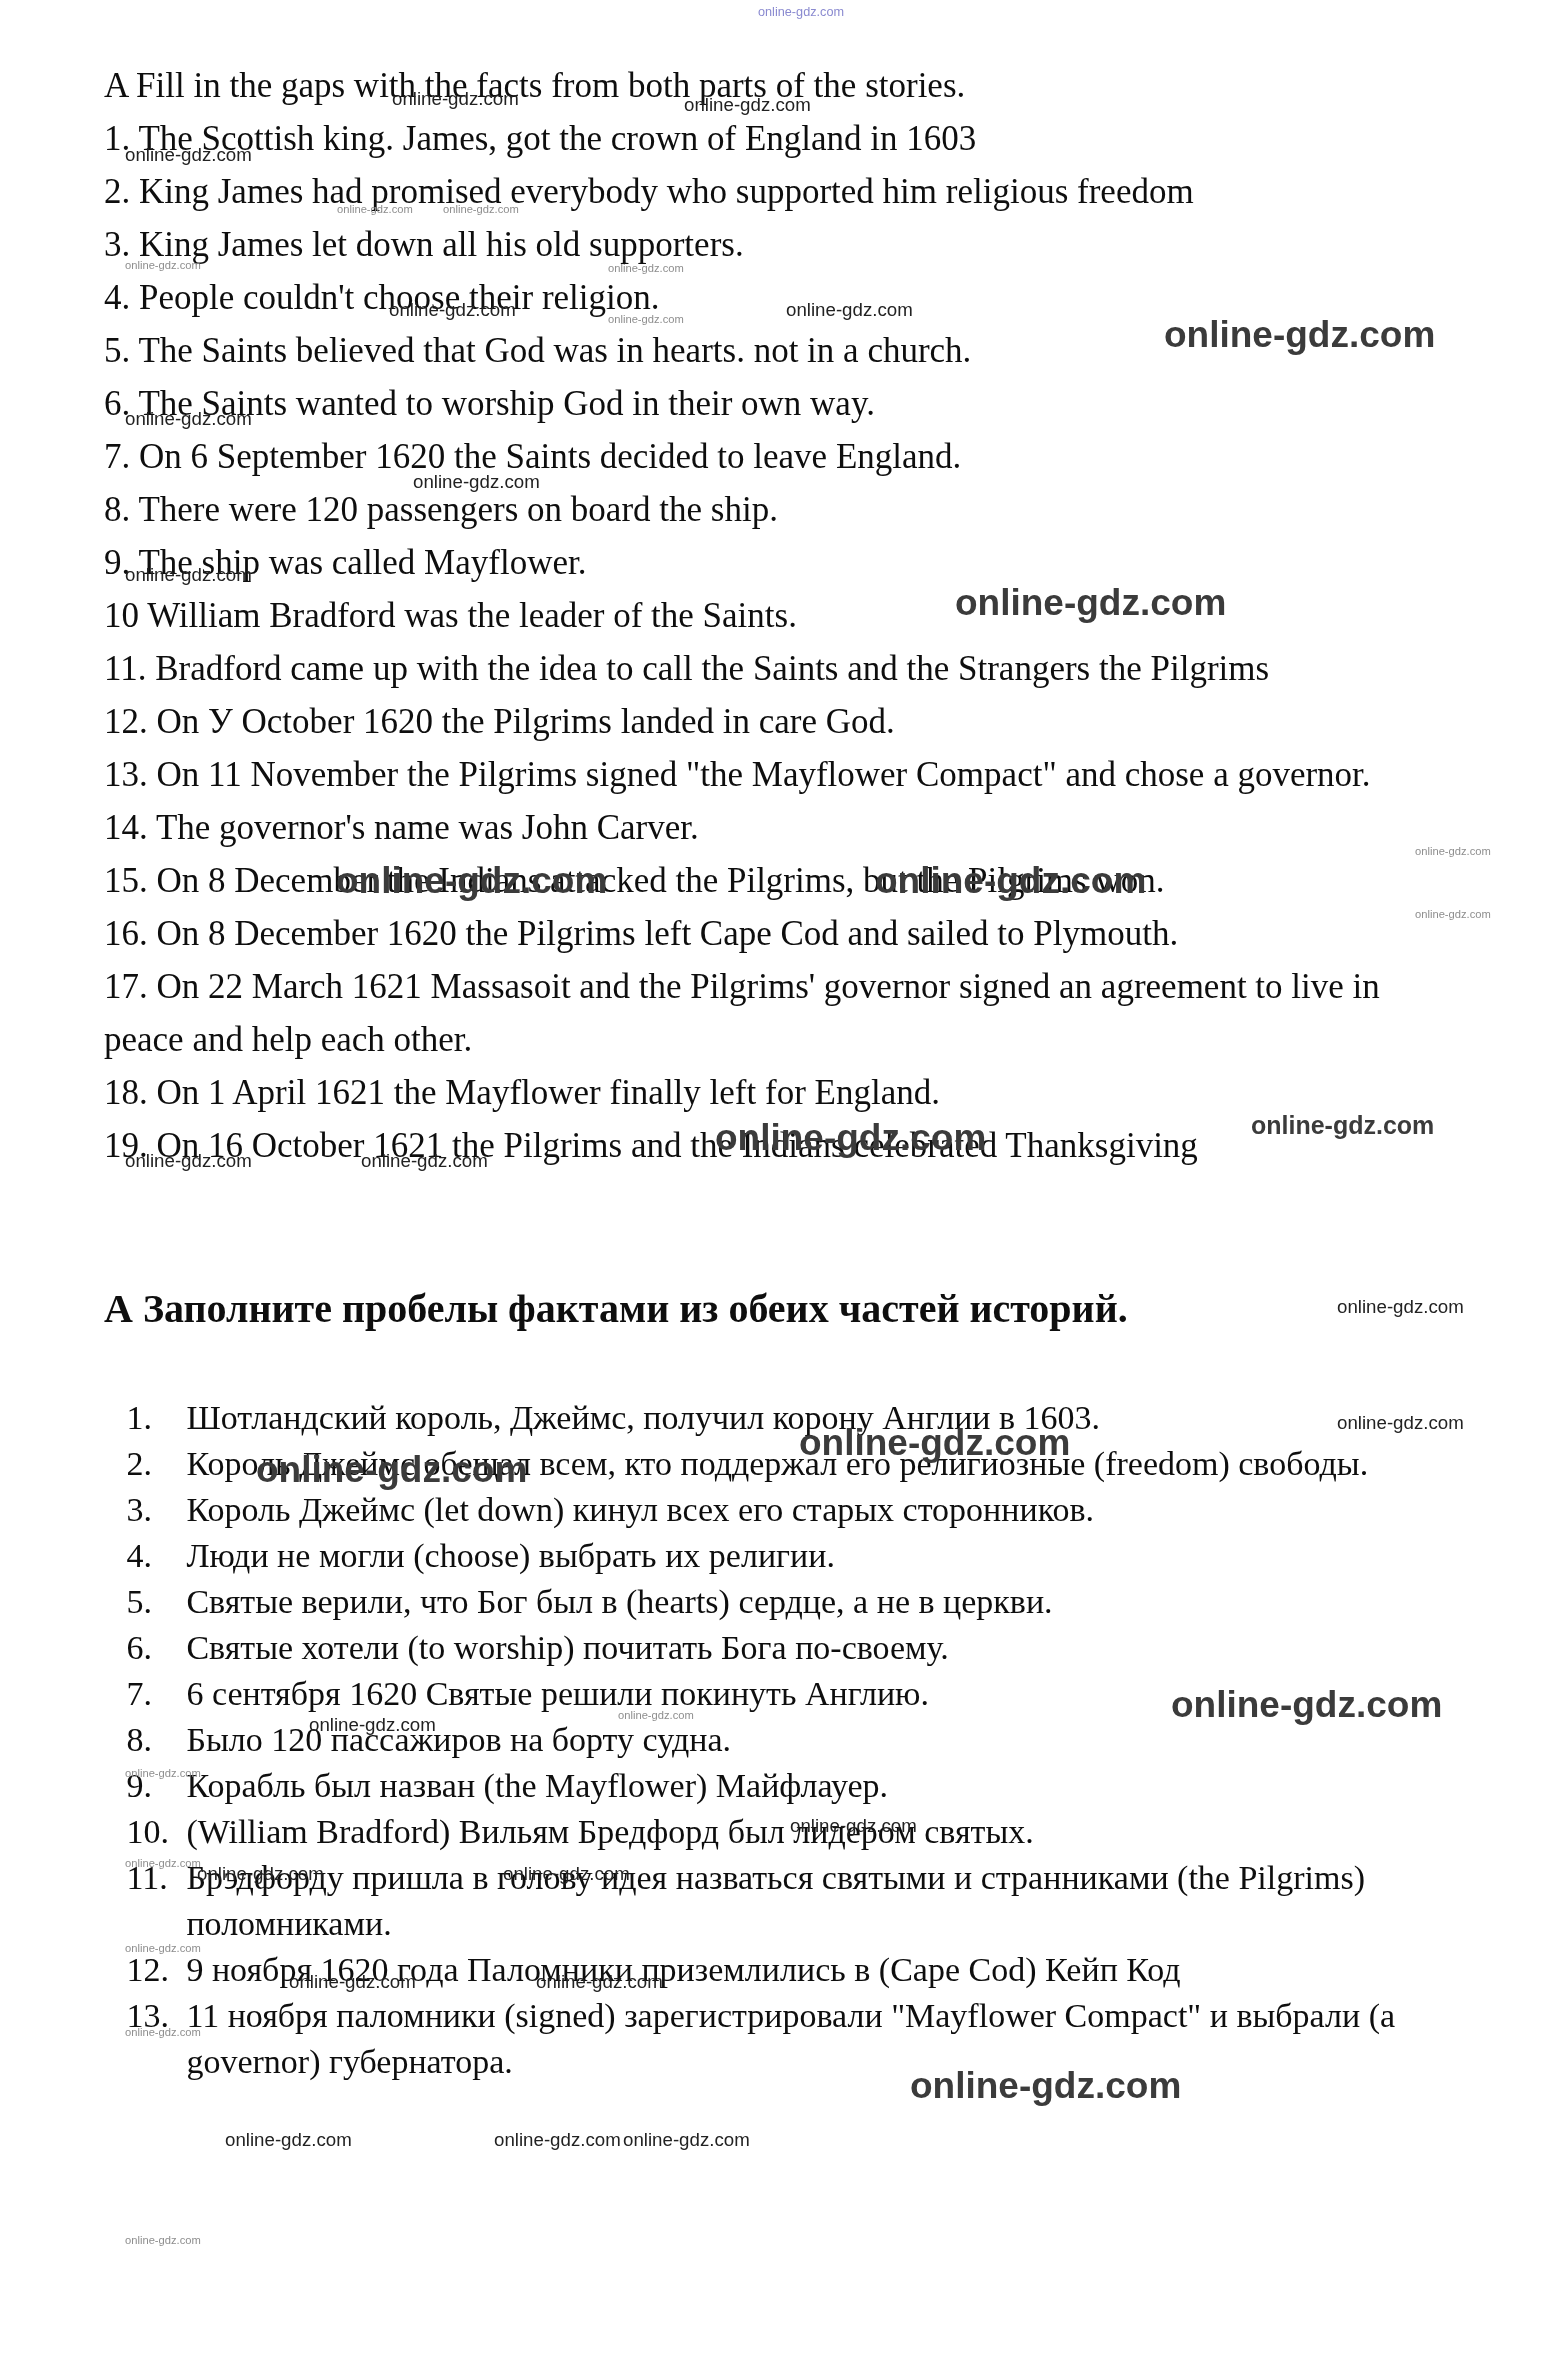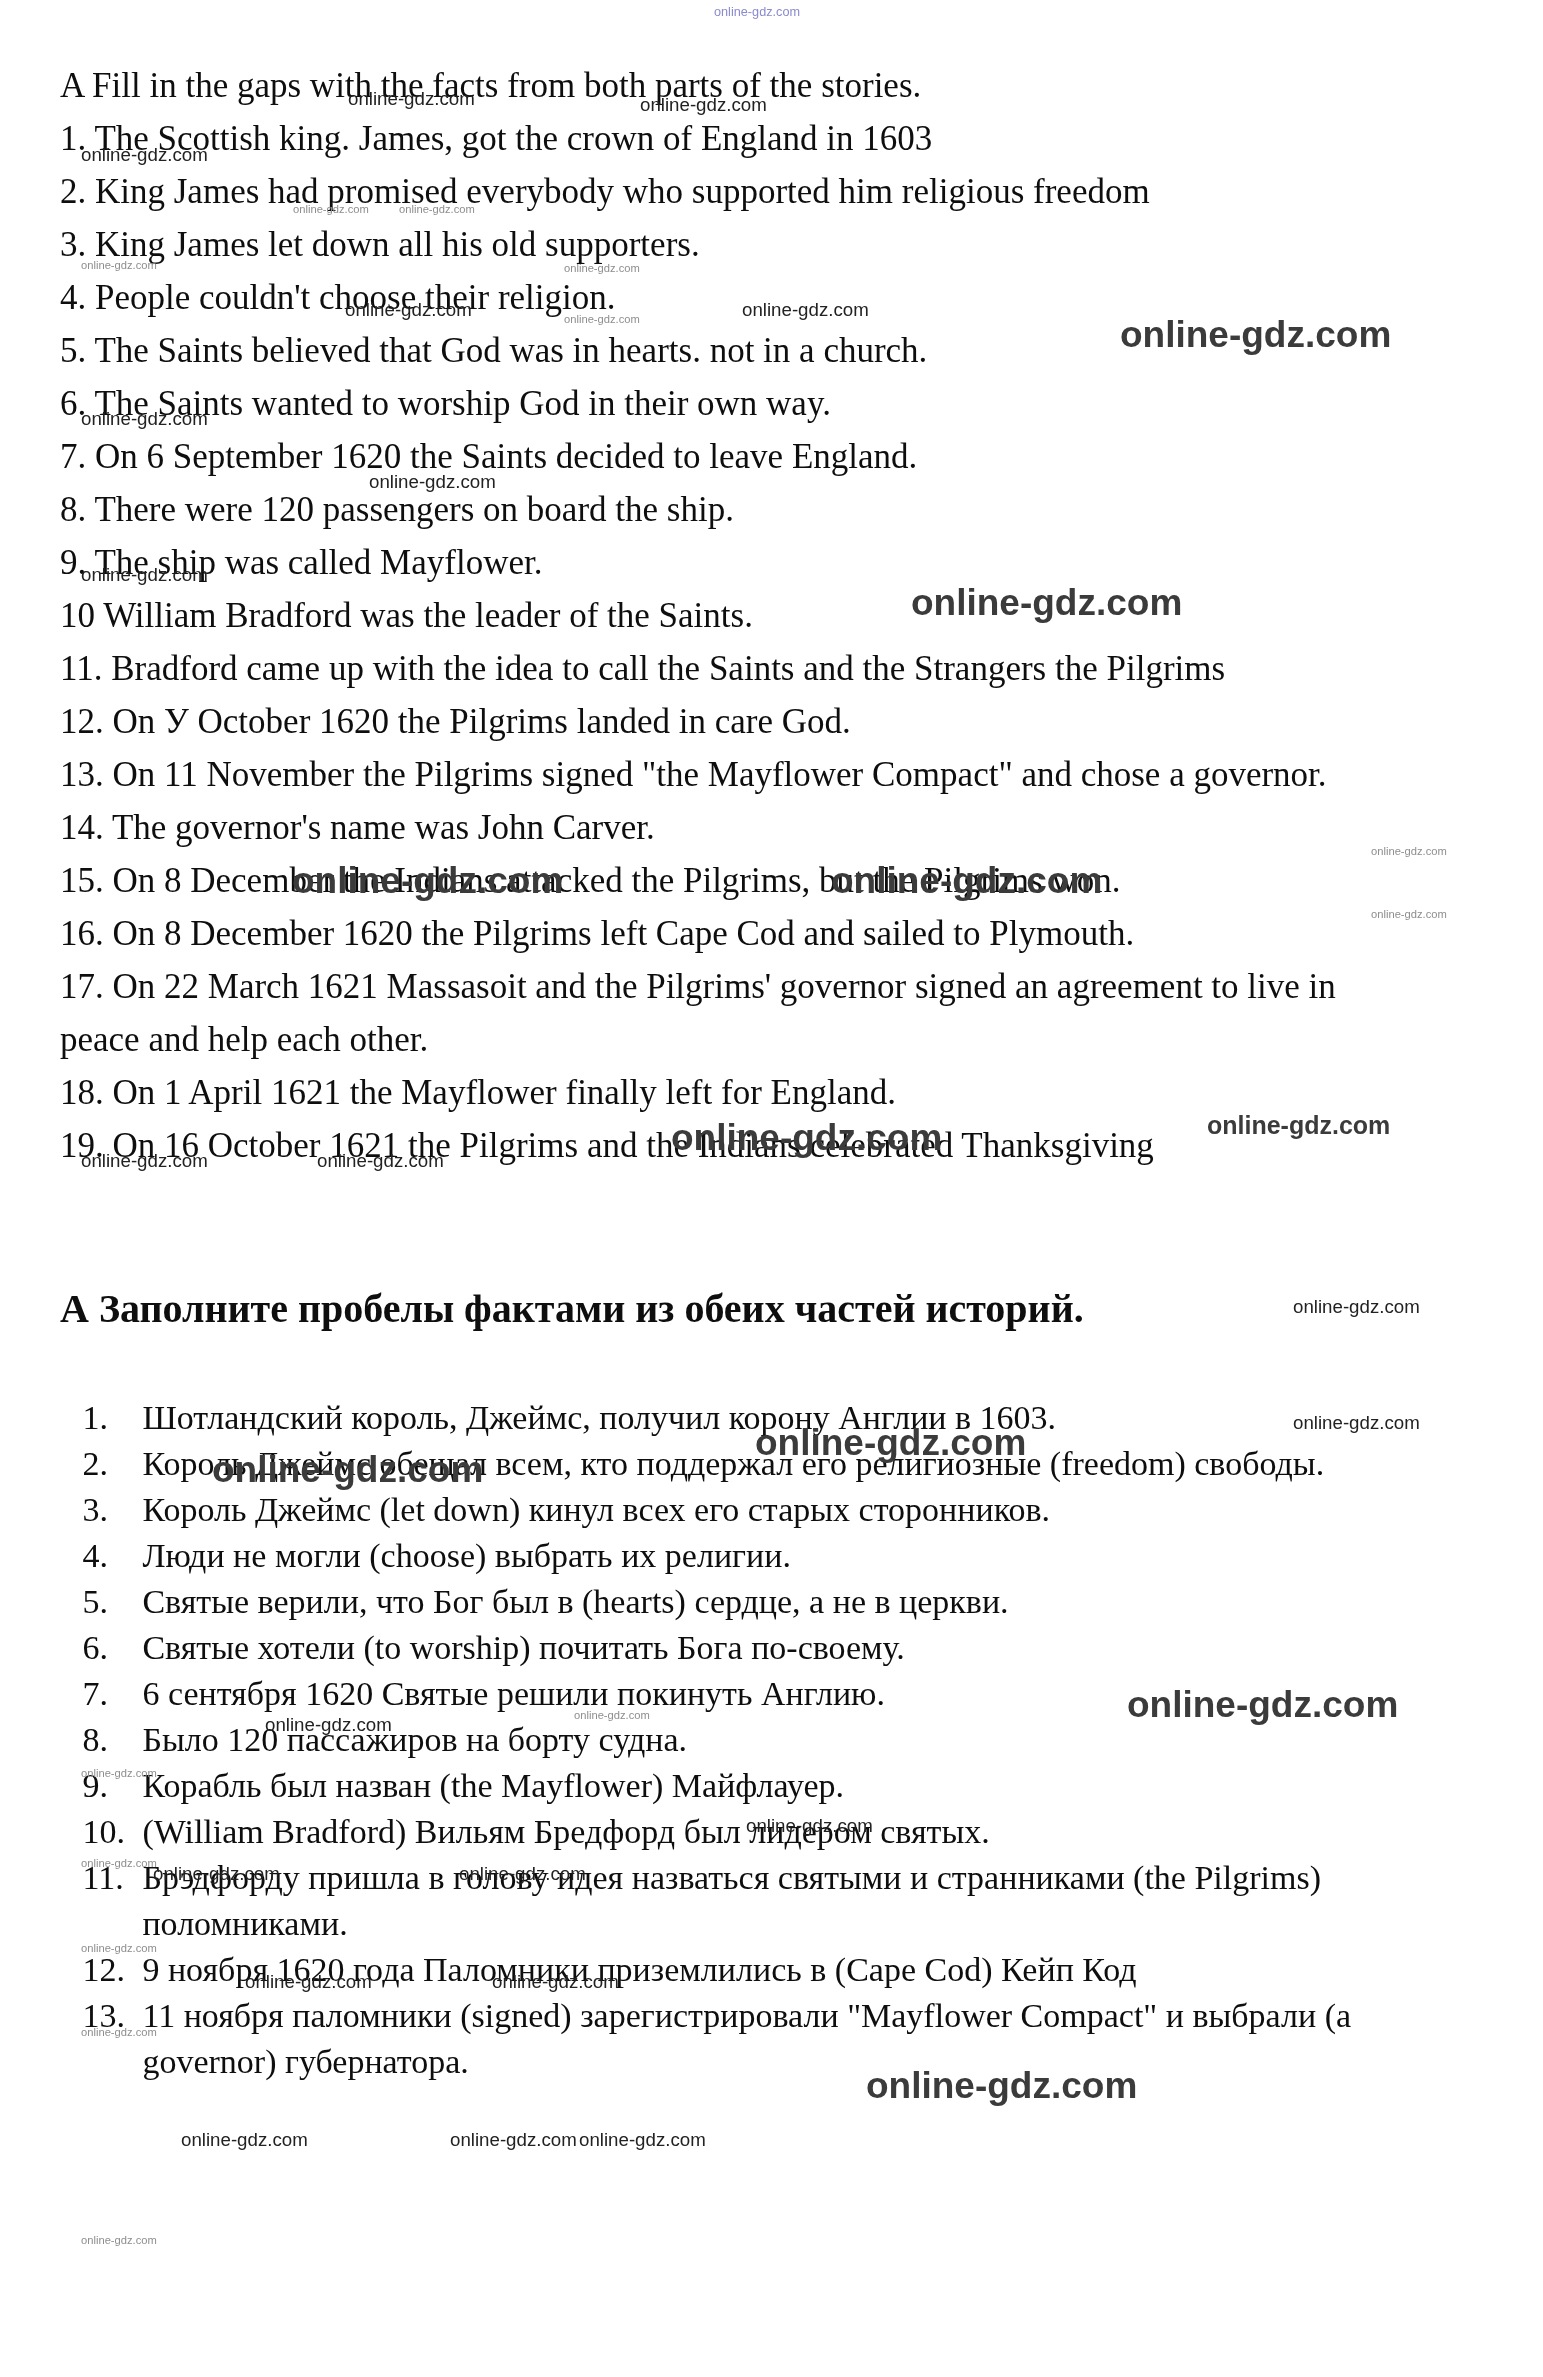--- a/index.html
+++ b/index.html
@@ -12,21 +12,21 @@
   }
   * { margin: 0; padding: 0; box-sizing: border-box; }
   html, body { width: 1544px; height: 2377px; }
   body {
     background: var(--page-bg);
     color: var(--text);
     font-family: "Liberation Serif", serif;
     position: relative;
     overflow: hidden;
   }
-  .page { position: absolute; inset: 0; }
+  .page { position: absolute; inset: 0; margin-left: 44px; }
 
   
   .watermark-layer { position: absolute; inset: 0; z-index: 3; pointer-events: none; }
   .wm {
     position: absolute;
     font-family: "Liberation Sans", sans-serif;
     white-space: nowrap;
   }
   .wm-blue  { font-size: 12.7px; color: var(--wm-blue); }
   .wm-tiny  { font-size: 11.2px; color: var(--wm-tiny); }

